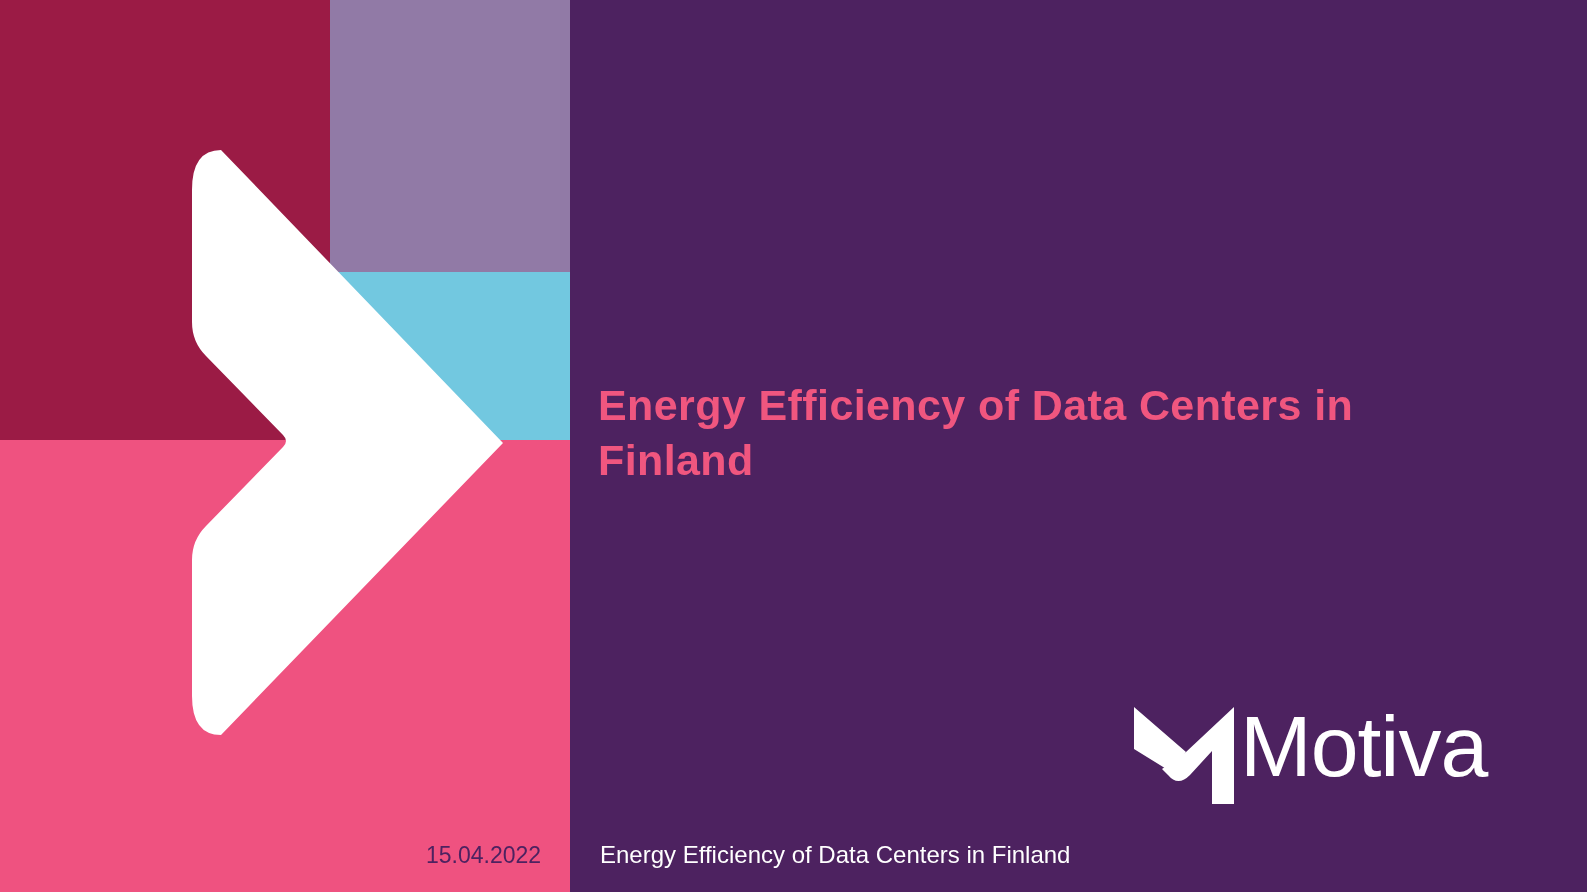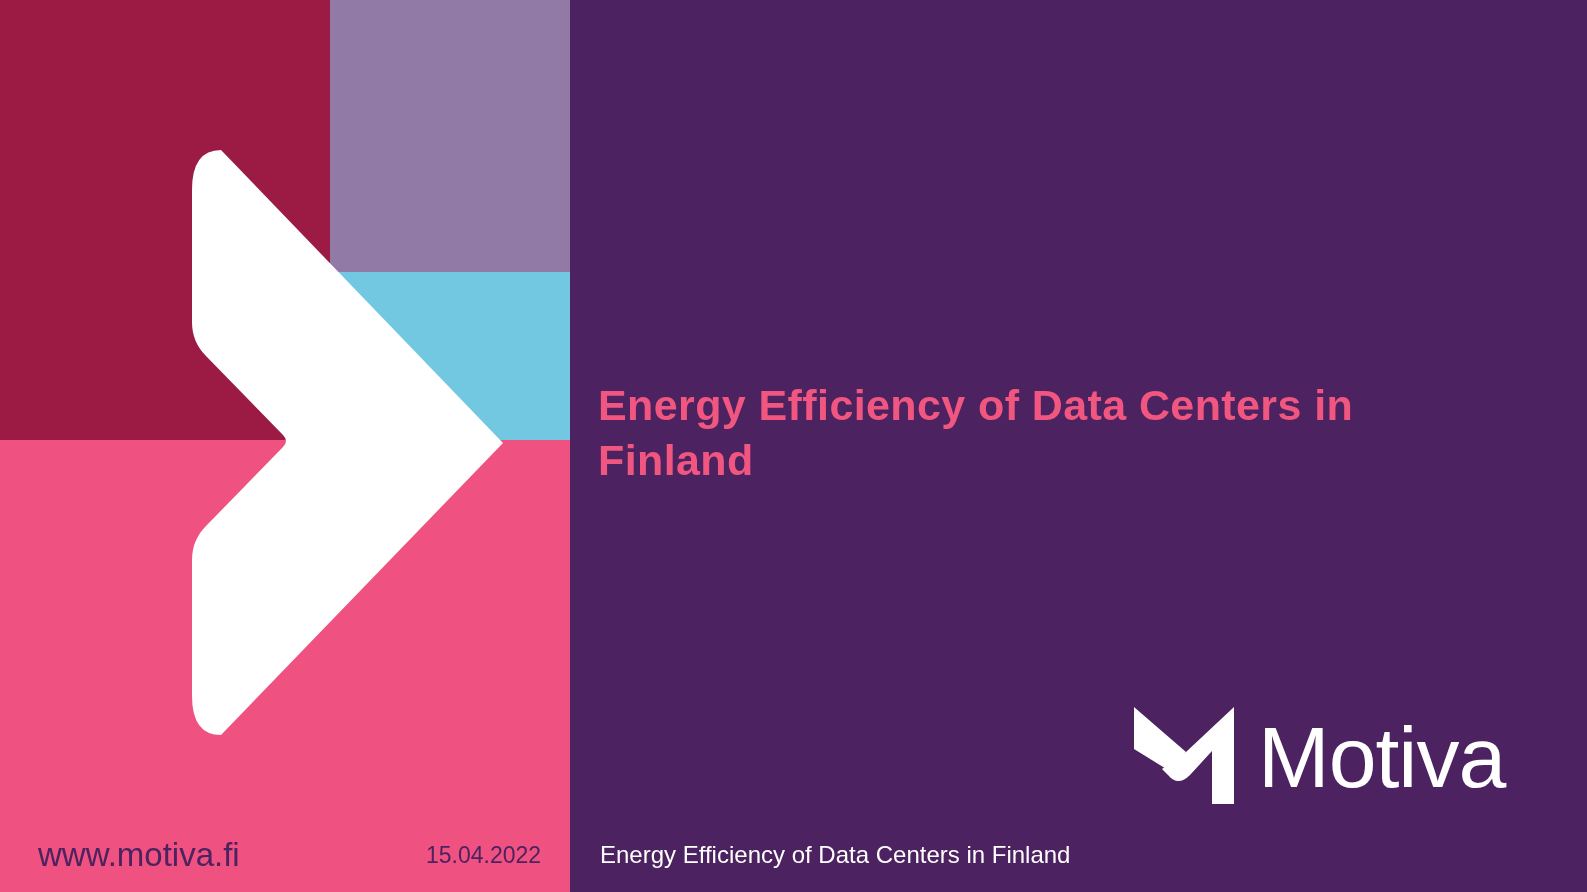--- a/index.html
+++ b/index.html
@@ -89,22 +89,21 @@
     line-height: 1.28;
     letter-spacing: 0.4px;
   }
 
   
   .motiva-logo {
     position: absolute;
     left: 558px;
     top: 703px;
     display: flex;
-    align-items: flex-end;
-    gap: 18px;
+    align-items: flex-start;
   }
   .motiva-mark { width: 112px; height: 105px; display: block; }
   .motiva-wordmark {
     color: #ffffff;
     font-size: 86px;
     line-height: 1;
     font-weight: normal;
     letter-spacing: -1px;
     white-space: nowrap;
     padding-bottom: 8px;
@@ -191,21 +190,20 @@
         <path fill="#FFFFFF" d="M 6 4 L 6 46 L 40 67 L 6 101 L 6 101 L 58 49 Z"></path>
 
         <path fill="#FFFFFF" d="M 106 4 L 106 101 L 84 101 L 84 48 L 62 72
                                  Q 50 84 40 72 L 34 66 L 58 49 Z"></path>
       </svg>
       <div class="motiva-wordmark">Motiva</div>
     </div>
   </div>
 
   <div class="footer-left">
-    <div class="footer-url">www.motiva.fi</div>
     <div class="footer-date">15.04.2022</div>
   </div>
 
   <div class="footer-right">
     <div class="footer-subject">Energy Efficiency of Data Centers in Finland</div>
   </div>
 
 </div>
 
 </body></html>

